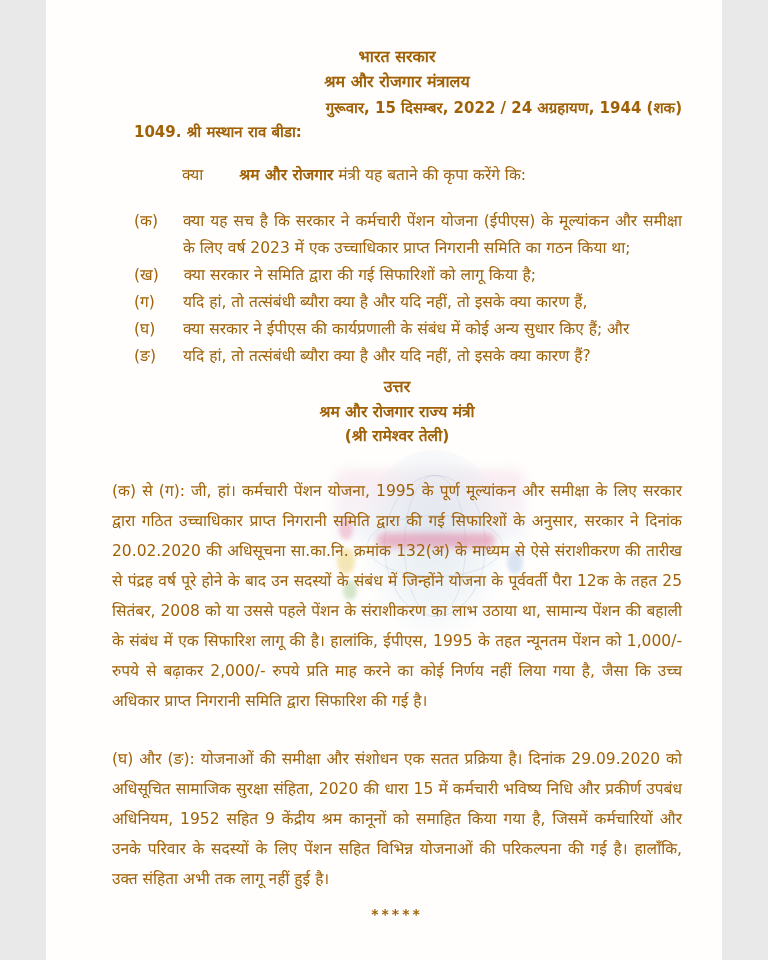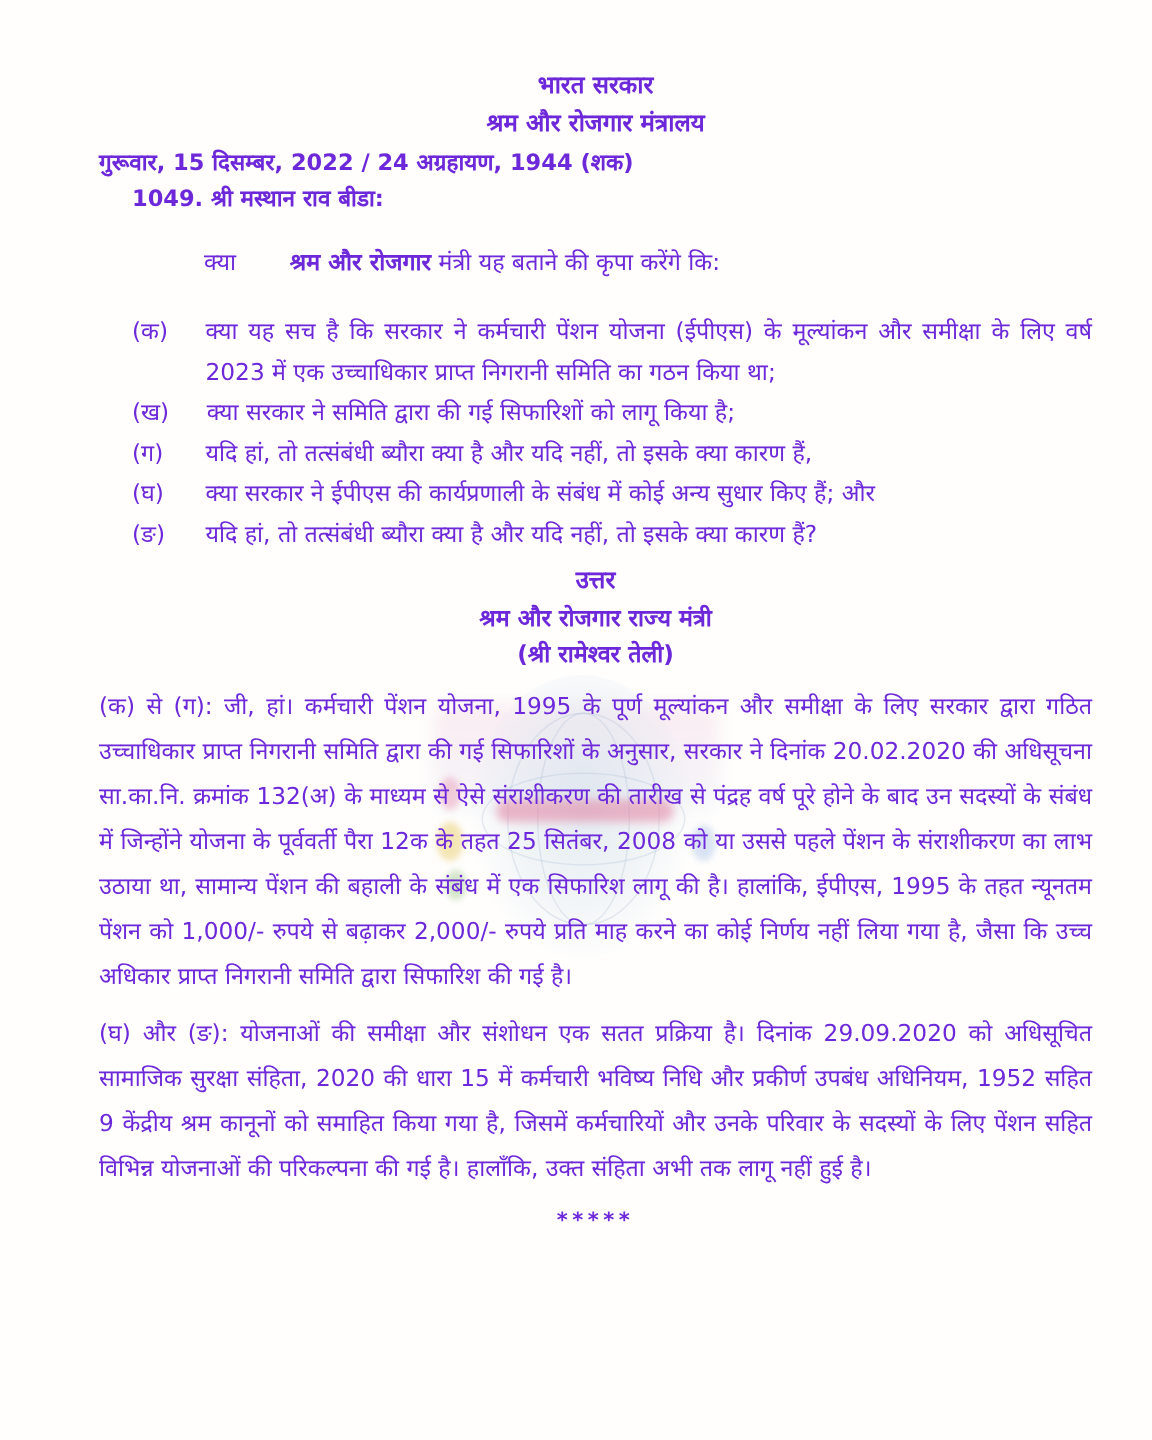--- a/index.html
+++ b/index.html
@@ -1,41 +1,41 @@
 <!DOCTYPE html>
 <html lang="hi"><head>
 <meta charset="utf-8">
 <style>
   html,body{margin:0;padding:0;background:#e9e9e9;}
   .page{
     position:relative;
-    width:768px;height:960px;
+    width:676px;height:960px;
     margin:0 auto;
     background:#fffefd;
     overflow:hidden;
     font-family:"DejaVu Sans", sans-serif;
-    color:#6d28d9;
+    color:#a16207;
     box-sizing:border-box;
     padding:44px 40px 0 66px;
   }
   .content{position:relative;z-index:2;}
   .hdr-line{text-align:center;font-size:16px;font-weight:700;line-height:25px;}
   .qno{text-align:right;font-size:15px;font-weight:700;line-height:24px;margin-top:1px;}
-  .dateline{text-align:left;font-size:15px;font-weight:700;line-height:24px;margin-top:2px;}
+  .dateline{text-align:right;font-size:15px;font-weight:700;line-height:24px;margin-top:2px;}
   .title{text-align:center;font-size:16px;font-weight:700;line-height:24px;margin-top:21px;}
   .asker{font-size:15px;font-weight:700;line-height:24px;margin-left:22px;}
   .intro{font-size:15.5px;font-weight:500;line-height:24px;margin-top:19px;padding-left:70px;}
   .intro b{font-weight:800;margin-left:31px;}
   .questions{margin-top:21px;}
   .q-item{display:flex;font-size:15.5px;font-weight:500;line-height:27px;}
   .q-label{flex:0 0 24px;margin-left:22px;}
   .q-text{flex:1 1 auto;padding-left:25px;text-align:justify;}
   .ans-head{text-align:center;font-size:16px;font-weight:700;line-height:26px;margin-top:4px;}
   .minister{text-align:center;font-size:15.5px;font-weight:700;line-height:24px;}
-  .para{font-size:15.5px;font-weight:500;line-height:30px;text-align:justify;margin-top:8px;}
+  .para{font-size:15.5px;font-weight:500;line-height:30px;text-align:justify;margin-top:28px;}
   .footer-stars{text-align:center;font-size:14px;font-weight:700;letter-spacing:3px;margin-top:12px;}
 
   
   .watermark{position:absolute;left:283px;top:430px;width:215px;height:220px;z-index:1;pointer-events:none;}
   .wm-tint{position:absolute;left:6px;top:40px;width:190px;height:70px;
     background:linear-gradient(180deg, rgba(244,214,226,.45), rgba(230,236,246,.4));
     filter:blur(6px);border-radius:10px;}
   .wm-globe{position:absolute;left:30px;top:20px;width:150px;height:190px;border-radius:50%;
     background:radial-gradient(ellipse at 50% 45%, rgba(205,220,232,.55) 0%, rgba(222,232,240,.4) 45%, rgba(255,255,255,0) 72%);}
   .wm-ring{position:absolute;border:1px solid rgba(150,175,200,.22);border-radius:50%;}

